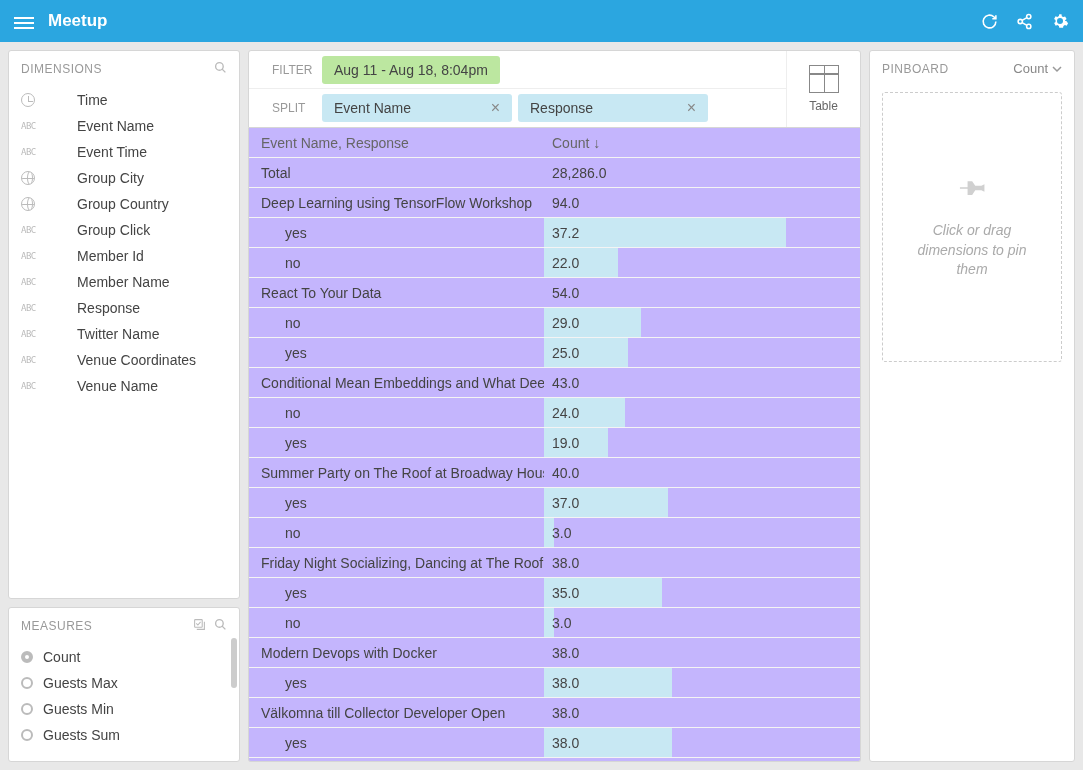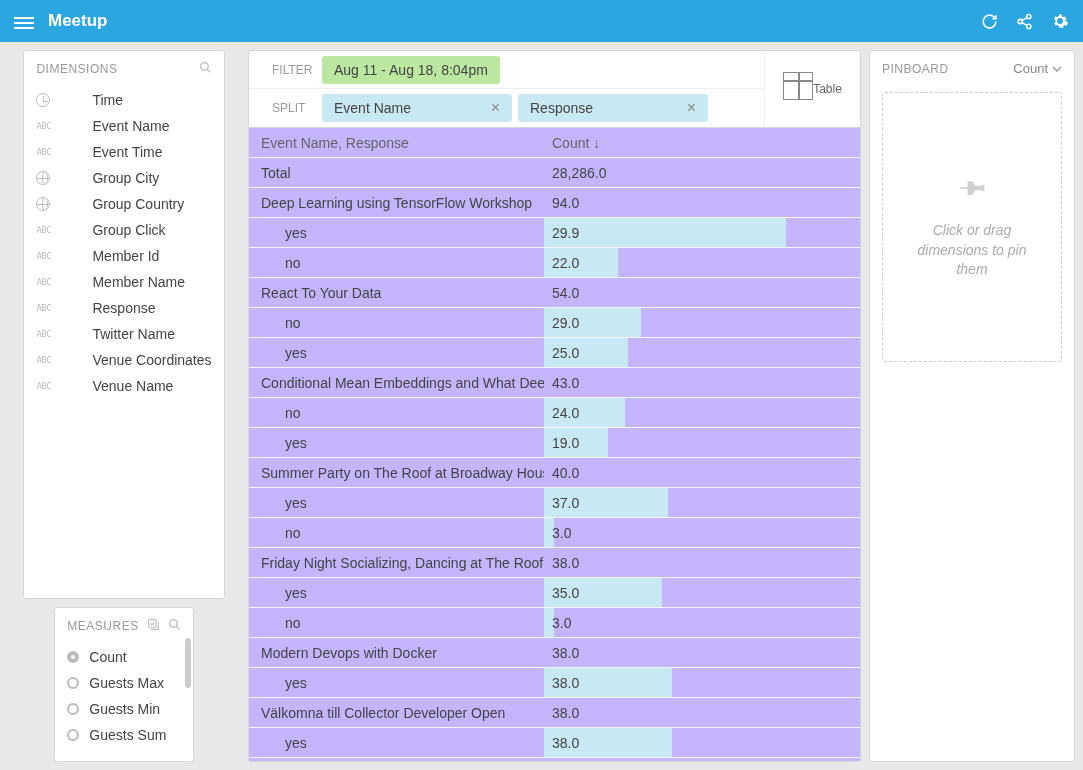--- a/index.html
+++ b/index.html
@@ -4,21 +4,21 @@
 <style>
 * { box-sizing: border-box; margin: 0; padding: 0; }
 body { font-family: -apple-system, "Helvetica Neue", Arial, sans-serif; background: #e8e8e8; width: 1083px; height: 770px; overflow: hidden; color: #444; }
 .header { background: #2ba6e0; height: 42px; display: flex; align-items: center; padding: 0 14px; color: #fff; }
 .header .menu-icon { width: 20px; height: 14px; margin-right: 14px; cursor: pointer; }
 .header .menu-icon div { height: 2px; background: #fff; margin: 3px 0; }
 .header .title { font-size: 17px; font-weight: 700; flex: 1; }
 .header .right-icons { display: flex; gap: 18px; align-items: center; }
 .header .right-icons span { cursor: pointer; display:inline-flex; }
 .container { display: flex; height: 728px; padding: 8px; gap: 8px; }
-.left-panel { width: 232px; display: flex; flex-direction: column; gap: 8px; align-items: center; }
+.left-panel { width: 232px; display: flex; flex-direction: column; gap: 8px; }
 .panel { background: #fff; border: 1px solid #d6d6d6; border-radius: 3px; }
 .panel-header { display: flex; align-items: center; padding: 10px 12px; font-size: 12px; color: #999; letter-spacing: 0.5px; }
 .panel-header .title { flex: 1; }
 .panel-header .icon { color: #bbb; cursor: pointer; margin-left: 8px; }
 .dimensions-panel { flex: 1; overflow: hidden; }
 .dim-list { padding: 0 6px 8px 6px; }
 .dim-item { display: flex; align-items: center; padding: 5px 6px; font-size: 14px; color: #444; cursor: pointer; border-radius: 3px; gap: 34px; }
 .dim-icon { width: 22px; color: #bbb; font-size: 11px; display: inline-flex; align-items: center; }
 .measures-panel { height: 155px; position: relative; }
 .measure-item { display: flex; align-items: center; padding: 5px 12px; font-size: 14px; color: #444; cursor: pointer; }
@@ -27,21 +27,21 @@
 .center-panel { flex: 1; display: flex; flex-direction: column; }
 .query-bar { background: #fff; border: 1px solid #d6d6d6; border-radius: 3px 3px 0 0; display: flex; }
 .query-left { flex: 1; }
 .query-row { display: flex; align-items: center; border-bottom: 1px solid #eee; height: 38px; padding-left: 11px; }
 .query-row:last-child { border-bottom: none; }
 .query-label { width: 62px; font-size: 12px; color: #999; padding-left: 12px; }
 .pill { display: inline-flex; align-items: center; height: 28px; padding: 0 12px; border-radius: 3px; font-size: 14px; margin-right: 6px; }
 .pill.green { background: #bce7a0; color: #444; }
 .pill.blue { background: #c8e8f3; color: #444; position: relative; width: 190px; justify-content: space-between; }
 .pill .x { color: #888; cursor: pointer; font-size: 16px; line-height: 1; }
-.vis-selector { width: 96px; border-left: 1px solid #eee; display: flex; flex-direction: row; align-items: center; justify-content: center; cursor: pointer; padding: 8px; }
+.vis-selector { width: 74px; border-left: 1px solid #eee; display: flex; flex-direction: column; align-items: center; justify-content: center; cursor: pointer; padding: 8px; }
 .table-icon-big { width: 30px; height: 28px; border: 1.5px solid #888; position: relative; margin-bottom: 6px; }
 .table-icon-big::before { content: ''; position: absolute; top: 7px; left: 0; right: 0; height: 1.5px; background: #888; }
 .table-icon-big::after { content: ''; position: absolute; top: 0; bottom: 0; left: 50%; width: 1.5px; background: #888; }
 .vis-label { font-size: 12px; color: #666; }
 .data-table { flex: 1; background: #c4b5fd; border: 1px solid #d6d6d6; border-top: none; border-radius: 0 0 3px 3px; overflow-y: auto; position: relative; }
 .data-table::-webkit-scrollbar { width: 10px; }
 .data-table::-webkit-scrollbar-thumb { background: #ccc; border-radius: 5px; }
 .tr { display: flex; min-height: 30px; align-items: stretch; font-size: 14px; color: #444; border-bottom: 1px solid #f4f4f4; }
 .tr.header-row { color: #666; font-weight: 400; }
 .tr .c1 { width: 295px; padding: 6px 12px; display: flex; align-items: center; white-space: nowrap; overflow: hidden; text-overflow: ellipsis; }
@@ -261,21 +261,21 @@
           <div class="tr ">
     <div class="c1">Deep Learning using TensorFlow Workshop</div>
     <div class="c2">
               <span class="val">94.0</span>
             </div>
   </div>
           <div class="tr indent">
     <div class="c1">yes</div>
     <div class="c2">
               <div class="bar-bg" style="width:76.59574468085107%"></div>
-              <span class="val">29.9</span>
+              <span class="val">37.2</span>
             </div>
   </div>
           <div class="tr indent">
     <div class="c1">no</div>
     <div class="c2">
               <div class="bar-bg" style="width:23.404255319148938%"></div>
               <span class="val">22.0</span>
             </div>
   </div>
           <div class="tr ">

